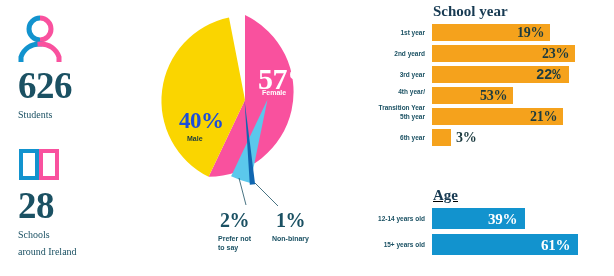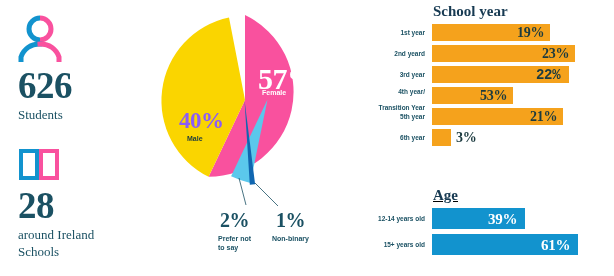--- a/index.html
+++ b/index.html
@@ -42,21 +42,21 @@
   .kpi-value {
     font-family: "Liberation Serif", serif;
     font-weight: bold;
     font-size: 37px;
     line-height: 40px;
     color: #1B5163;
     letter-spacing: -0.5px;
   }
   .kpi-label {
     font-family: "Liberation Serif", serif;
-    font-size: 13px;
+    font-size: 10px;
     line-height: 17px;
     color: #1B5163;
   }
 
   
   .pie-wrap {
     position: absolute;
     left: 150px;
     top: 0px;
     width: 200px;
@@ -82,21 +82,21 @@
     font-size: 30px;
     color: #ffffff;
   }
   .lbl-female-sub {
     left: 112px; top: 89px;
     color: #ffffff;
   }
   .lbl-male-pct {
     left: 29px; top: 108px;
     font-size: 23px;
-    color: #8b5cf6;
+    color: #1d4ed8;
   }
   .lbl-male-sub {
     left: 37px; top: 135px;
     color: #1B3A3F;
   }
   .lbl-pnts-pct {
     left: 70px; top: 209px;
     font-size: 20px;
     color: #1B5163;
   }
@@ -217,22 +217,22 @@
           <path d="M3 3 L19 3 L19 30 L3 30 Z" fill="none" stroke="#1293CE" stroke-width="4"></path>
 
           <path d="M39 3 L23 3 L23 30 L39 30 Z" fill="none" stroke="#F9519E" stroke-width="4"></path>
 
           <path d="M8 9 L17 9" stroke="#ffffff" stroke-width="3"></path>
           <path d="M25 9 L34 9" stroke="#ffffff" stroke-width="3"></path>
           <path d="M8 9 L8 24 L19 24" fill="none" stroke="#1293CE" stroke-width="0"></path>
         </svg>
       </span>
       <div class="kpi-value">28</div>
+      <div class="kpi-label">Schools</div>
       <div class="kpi-label">around Ireland</div>
-      <div class="kpi-label">Schools</div>
     </div>
 
   </div>
 
   <div class="pie-wrap">
     <svg class="pie-svg" width="200" height="276" viewBox="0 0 200 276">
 
       <path d="M95 100 L95 15 A85 85 0 0 1 58.6 176.8 Z" fill="#F9519E"></path>
 
       <path d="M95 100 L58.6 176.8 A85 85 0 0 1 79.0 17.5 Z" fill="#FAD500"></path>

